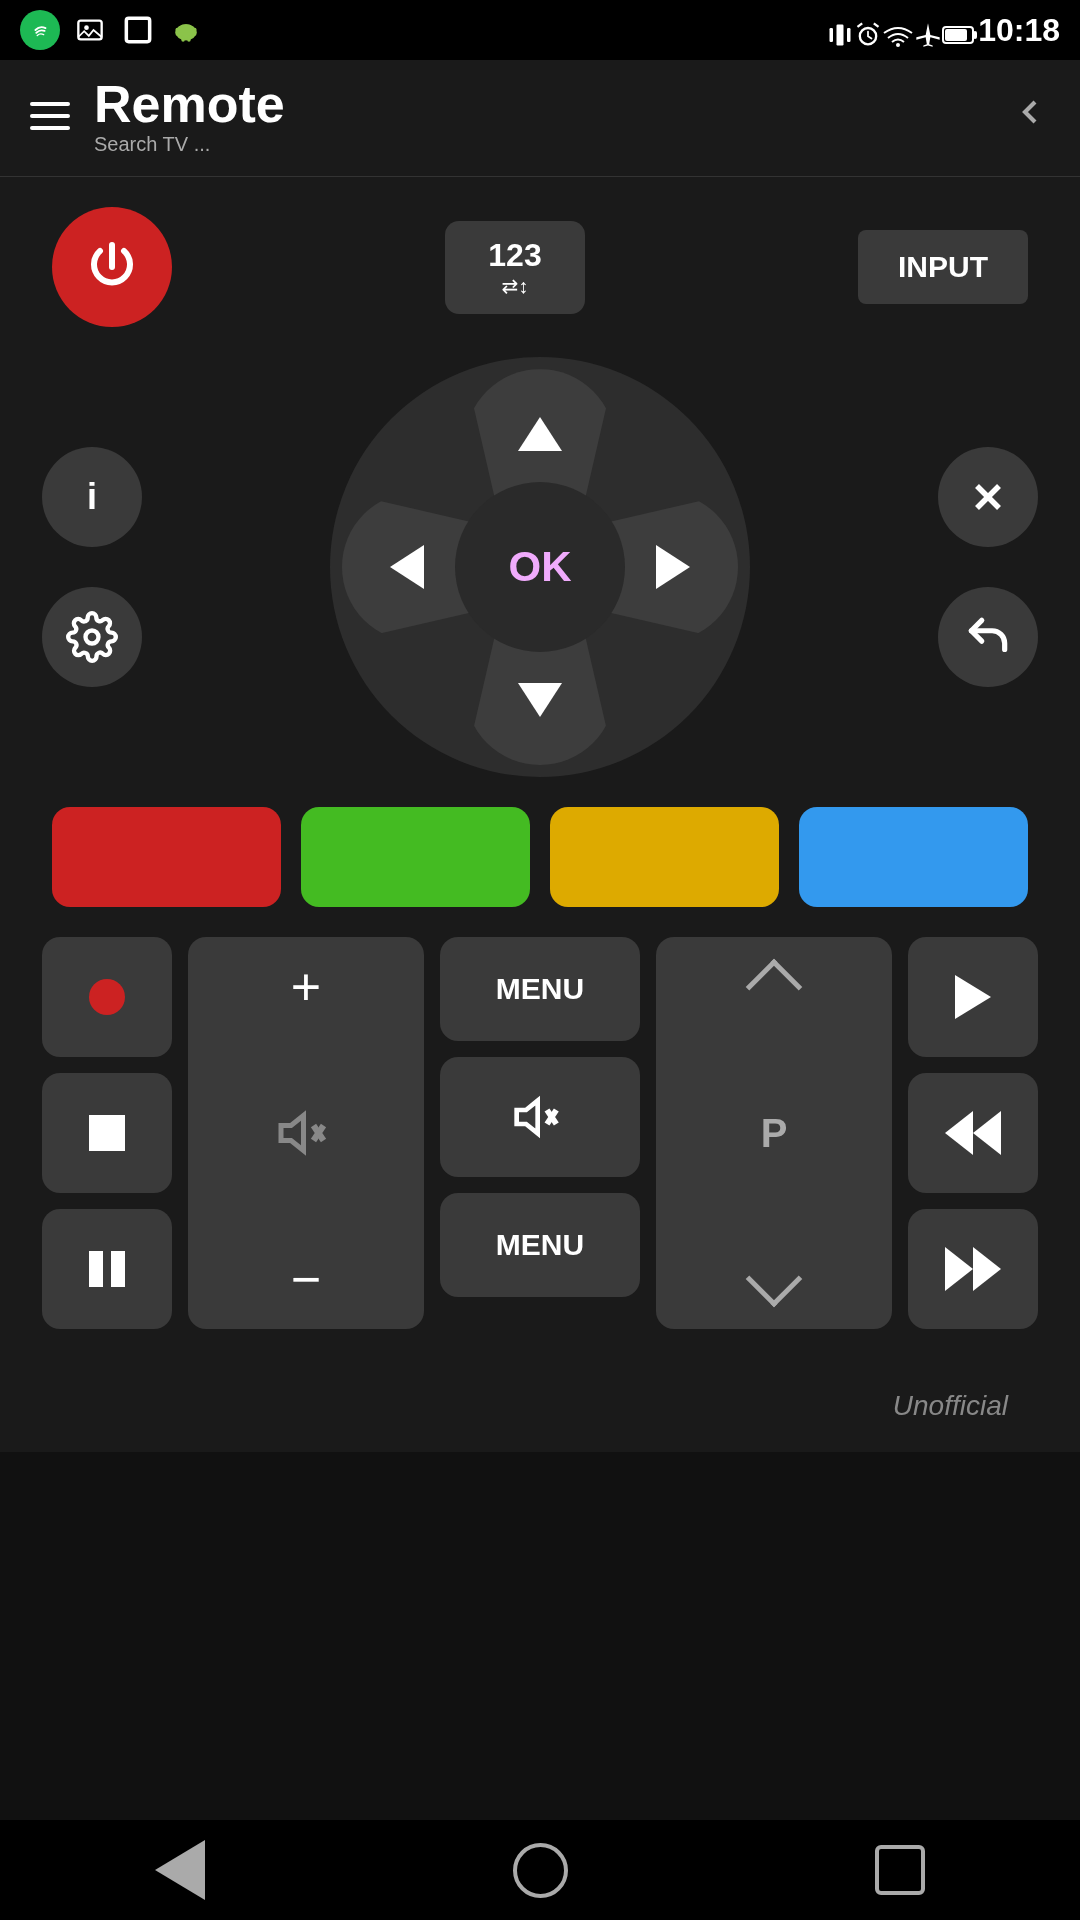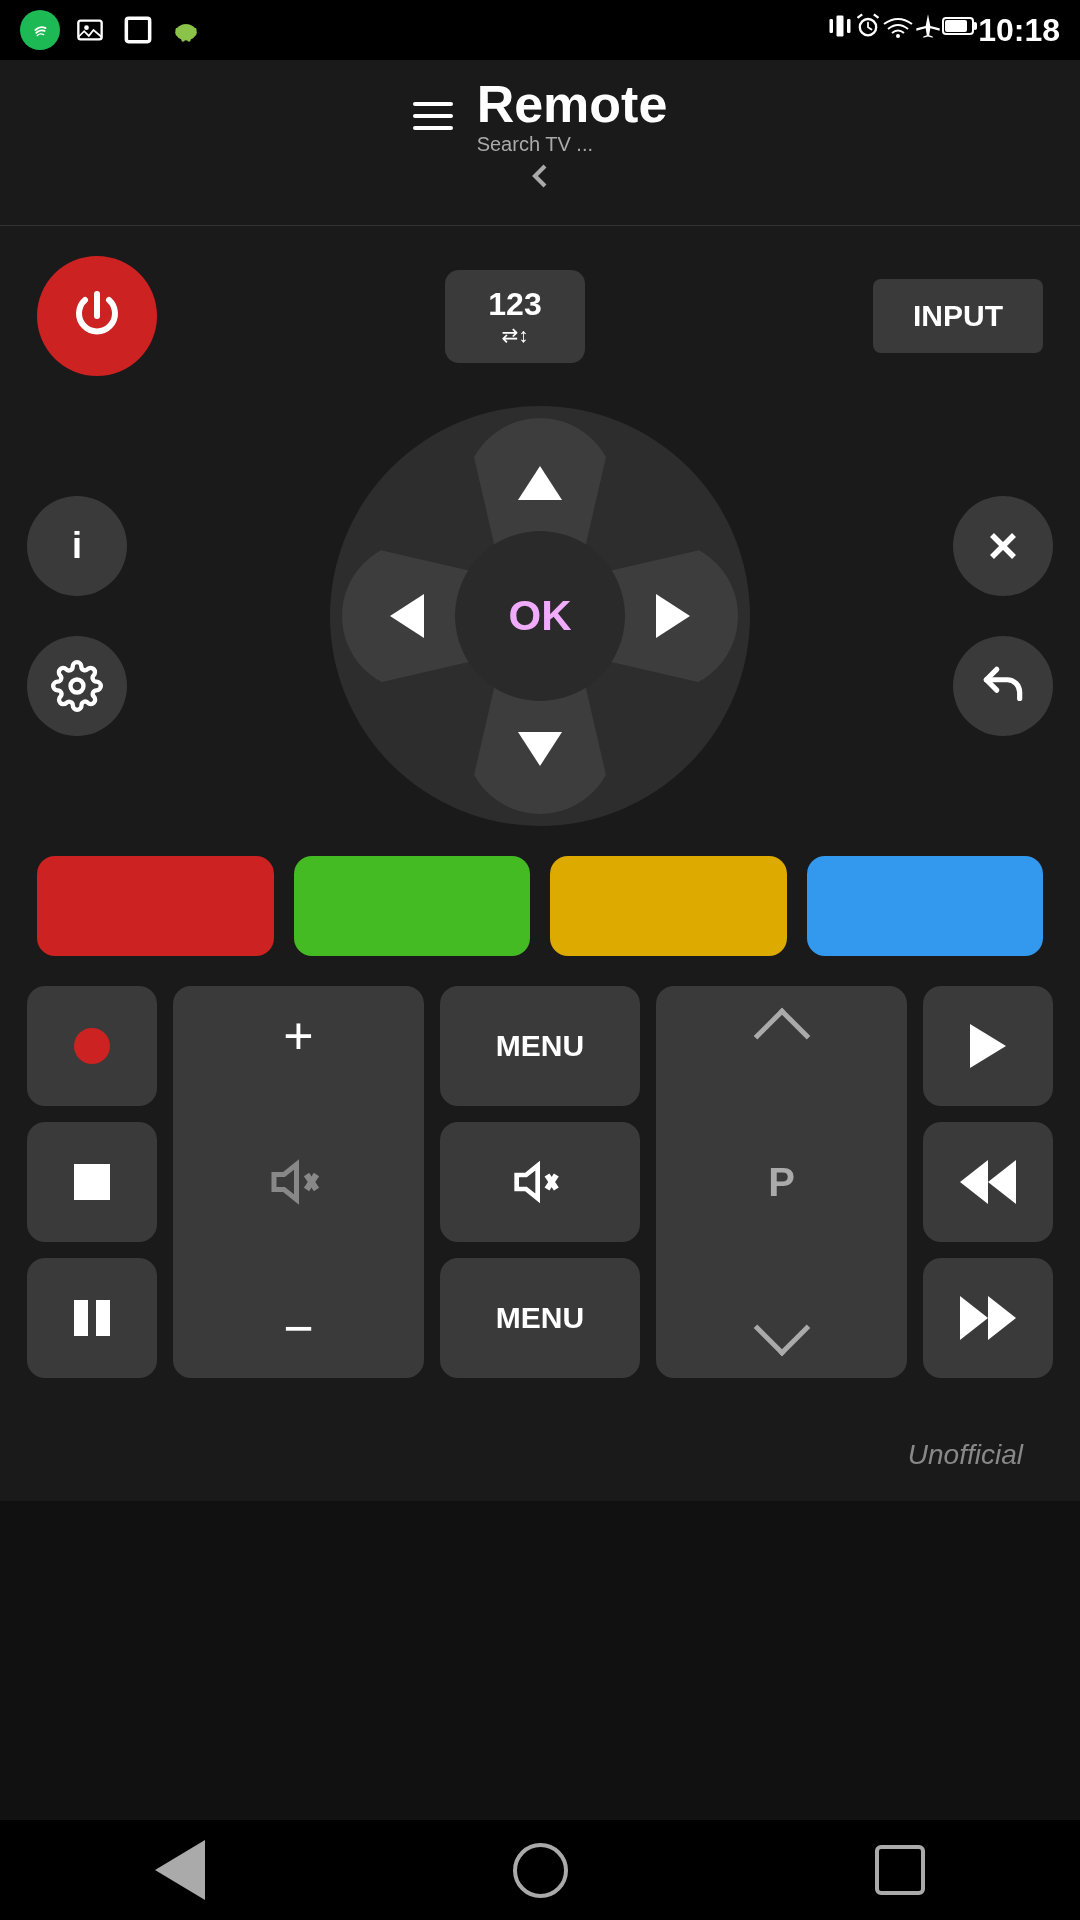--- a/index.html
+++ b/index.html
@@ -23,21 +23,21 @@
       justify-content: space-between;
       padding: 0 20px;
     }
     .status-bar-left {
       display: flex;
       align-items: center;
       gap: 12px;
     }
     .status-bar-right {
       display: flex;
-      align-items: flex-start;
+      align-items: flex-end;
       gap: 0;
       font-size: 26px;
       font-weight: bold;
     }
     .status-icon {
       width: 36px;
       height: 36px;
       display: flex;
       align-items: center;
       justify-content: center;
@@ -53,21 +53,20 @@
     }
 
     
     .app-header {
       background: #1a1a1a;
       padding: 16px 30px 20px 30px;
       display: flex;
       align-items: center;
       justify-content: space-between;
       border-bottom: 1px solid #333;
-      flex-direction: column;
     }
     .app-header-left {
       display: flex;
       align-items: center;
       gap: 24px;
     }
     .hamburger-icon {
       display: flex;
       flex-direction: column;
       gap: 8px;
@@ -94,21 +93,21 @@
       color: #aaa;
     }
     .header-right {
       font-size: 40px;
       color: #aaa;
     }
 
     
     .remote-container {
       background: #1a1a1a;
-      padding: 30px 17px;
+      padding: 30px 32px;
       display: flex;
       flex-direction: column;
       align-items: center;
       gap: 30px;
     }
 
     
     .top-row {
       width: 100%;
       display: flex;
@@ -359,21 +358,21 @@
     }
 
     .menu-home-col {
       display: flex;
       flex-direction: column;
       gap: 16px;
     }
 
     .menu-btn {
       width: 200px;
-      height: 120px;
+      height: 104px;
       background: #3a3a3a;
       border: none;
       border-radius: 18px;
       color: #fff;
       font-size: 30px;
       font-weight: bold;
       cursor: pointer;
       display: flex;
       align-items: center;
       justify-content: center;

